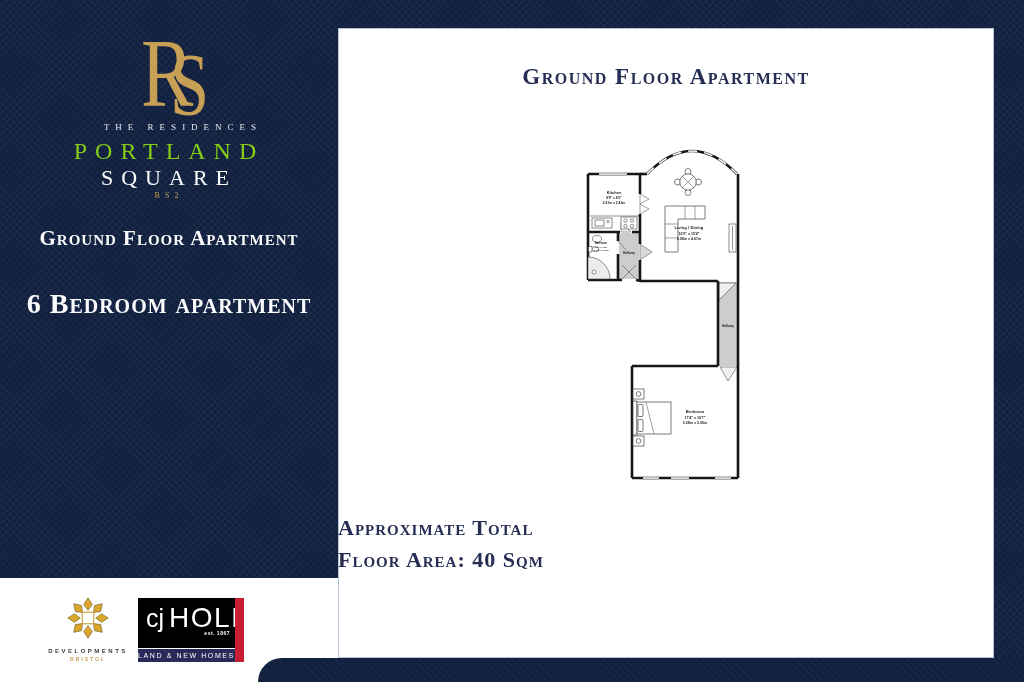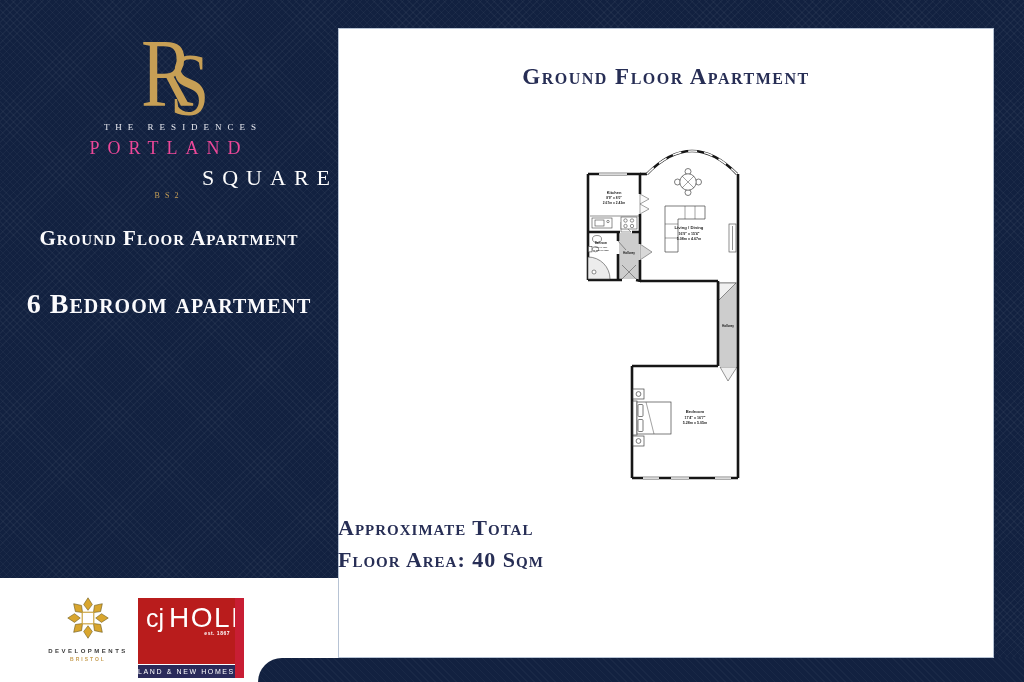--- a/index.html
+++ b/index.html
@@ -21,43 +21,43 @@
     background-image:repeating-linear-gradient(45deg, rgba(255,255,255,.03) 0 1px, transparent 1px 5px);}
 
   
   .sidebar{position:absolute;left:0;top:0;width:338px;height:578px;z-index:3;color:#f2f3f7;text-align:center;}
   .monogram{position:absolute;left:0;top:24px;width:338px;height:105px;}
   .monogram .m-r{position:absolute;left:141px;top:0;font-size:98px;line-height:1;color:#c79f55;
     font-family:"Liberation Serif",serif;transform:scaleX(.8);transform-origin:left top;}
   .monogram .m-s{position:absolute;left:170px;top:17px;font-size:88px;line-height:1;color:#c79f55;
     font-family:"Liberation Serif",serif;transform:scaleX(.8);transform-origin:left top;z-index:2;}
   .tagline{position:absolute;left:0;top:122px;width:366px;font-size:9px;letter-spacing:6px;color:#e9eaf0;}
-  .brand1{position:absolute;left:0;top:138px;width:338px;font-size:18px;letter-spacing:8px;color:#ec4899;}
-  .brand2{position:absolute;left:0;top:165px;width:338px;font-size:22px;letter-spacing:8px;color:#fdfdfd;text-align:right;}
+  .brand1{position:absolute;left:0;top:138px;width:338px;font-size:24px;letter-spacing:8px;color:#84cc16;}
+  .brand2{position:absolute;left:0;top:165px;width:338px;font-size:22px;letter-spacing:8px;color:#fdfdfd;}
   .postcode{position:absolute;left:0;top:191px;width:338px;font-size:8px;letter-spacing:5px;color:#c79f55;}
   .floor-label{position:absolute;left:0;top:226px;width:338px;font-size:21px;font-weight:700;
     font-variant:small-caps;letter-spacing:1px;color:#fbfbfd;}
   .type-label{position:absolute;left:0;top:288px;width:338px;font-size:28px;font-weight:700;
     font-variant:small-caps;letter-spacing:1px;color:#fbfbfd;}
 
   
   .main-title{position:absolute;left:338px;top:64px;width:656px;text-align:center;z-index:3;
     font-size:23px;font-weight:700;font-variant:small-caps;letter-spacing:1.5px;color:#272e55;}
   .footer-area{position:absolute;left:338px;top:512px;width:656px;z-index:3;
     font-size:22px;font-weight:700;font-variant:small-caps;letter-spacing:1px;color:#272e55;line-height:1.45;}
   .plan{position:absolute;left:585px;top:144px;width:160px;height:336px;z-index:3;}
   .plan svg{display:block;width:160px;height:336px;font-family:"Liberation Sans",sans-serif;}
   .plan text{fill:#1f1f1f;font-weight:700;}
 
   
   .dev-logo{position:absolute;left:42px;top:592px;width:92px;height:80px;z-index:3;text-align:center;}
   .dev-emblem{display:block;margin:0 auto;}
   .dev-line1{font-family:"Liberation Sans",sans-serif;font-size:6px;font-weight:700;letter-spacing:2.5px;color:#3c3c3c;margin-top:2px;}
   .dev-line2{font-family:"Liberation Sans",sans-serif;font-size:5px;font-weight:700;letter-spacing:2px;color:#c79f55;margin-top:2px;}
-  .cj-logo{position:absolute;left:138px;top:598px;width:106px;height:80px;z-index:3;background:#b91c1c;}
+  .cj-logo{position:absolute;left:138px;top:598px;width:106px;height:64px;z-index:3;background:#000000;}
   .cj-main{position:absolute;left:0;top:0;right:0;bottom:14px;}
   .cj-wordmark{position:absolute;left:8px;top:6px;display:flex;align-items:baseline;gap:5px;color:#fff;
     font-family:"Liberation Sans",sans-serif;}
   .cj-prefix{font-size:25px;line-height:1;font-weight:400;}
   .cj-name{font-size:28px;line-height:1;font-weight:400;letter-spacing:1.5px;}
   .cj-est{position:absolute;right:14px;top:32px;color:#fff;font-family:"Liberation Sans",sans-serif;
     font-size:5px;font-weight:700;letter-spacing:.5px;}
   .cj-band{position:absolute;left:0;right:0;bottom:0;height:14px;background:#2a2a5a;border-top:1.5px solid #ffffff;
     color:#fff;font-family:"Liberation Sans",sans-serif;font-size:7px;letter-spacing:1.6px;
     display:flex;align-items:center;justify-content:center;padding-right:9px;box-sizing:border-box;}

